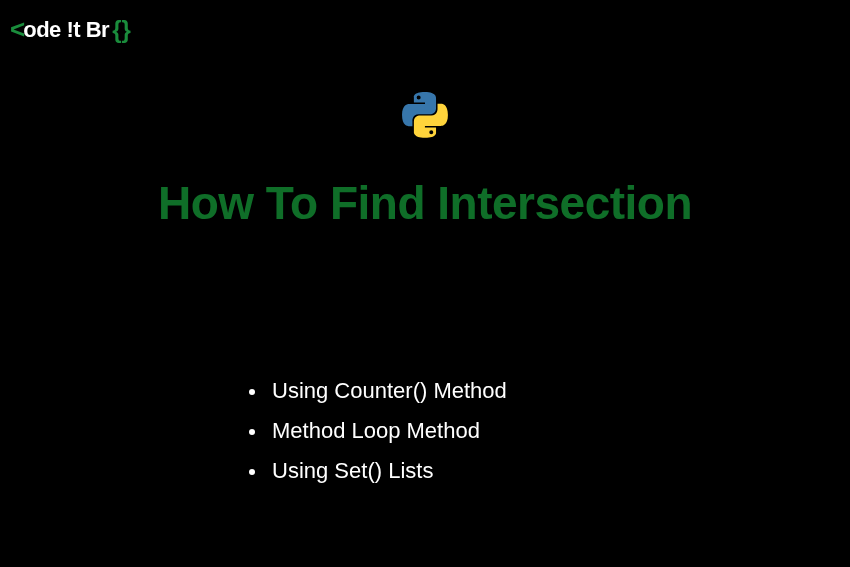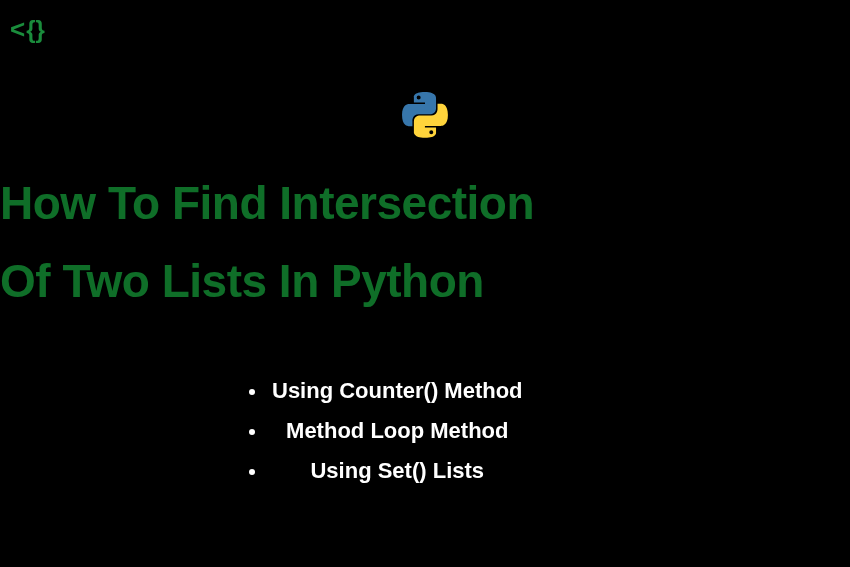--- a/index.html
+++ b/index.html
@@ -43,62 +43,61 @@
       position: absolute;
       top: 92px;
       left: 50%;
       transform: translateX(-50%);
     }
     .title {
       position: absolute;
       top: 164px;
       left: 0;
       width: 100%;
-      text-align: left;
+      text-align: center;
       color: #0f6e28;
       font-size: 46px;
       font-weight: 800;
       line-height: 1.7;
       letter-spacing: -0.5px;
     }
     .methods-list {
       position: absolute;
       top: 378px;
       left: 268px;
       list-style: disc;
       color: #ffffff;
     }
     .methods-list li {
       font-size: 22px;
-      font-weight: 700;
+      font-weight: 400;
       margin-bottom: 14px;
       padding-left: 4px;
-      text-align: center;
     }
     .methods-list li::marker {
       font-size: 20px;
     }
   </style>
 </head>
 <body>
 
 <div class="logo">
   <span class="logo-bracket-left">&lt;</span>
+  <span class="logo-text">ode !t Br</span>
   <span class="logo-braces">{}</span>
 </div>
 
 <div class="python-icon">
   <svg width="46" height="46" viewBox="0 0 256 255" xmlns="http://www.w3.org/2000/svg">
     <path d="M126.916.072c-64.832 0-60.784 28.115-60.784 28.115l.072 29.128h61.868v8.745H41.631S.145 61.355.145 126.77c0 65.417 36.21 63.097 36.21 63.097h21.61v-30.356s-1.165-36.21 35.632-36.21h61.362s34.475.557 34.475-33.319V33.97S194.67.072 126.916.072zM92.802 19.66a11.12 11.12 0 0 1 11.13 11.13 11.12 11.12 0 0 1-11.13 11.13 11.12 11.12 0 0 1-11.13-11.13 11.12 11.12 0 0 1 11.13-11.13z" fill="#3776AB"></path>
     <path d="M128.757 254.126c64.832 0 60.784-28.115 60.784-28.115l-.072-29.127H127.6v-8.745h86.441s41.486 4.705 41.486-60.712c0-65.416-36.21-63.096-36.21-63.096h-21.61v30.355s1.165 36.21-35.632 36.21h-61.362s-34.475-.557-34.475 33.32v56.013s-5.235 33.897 62.518 33.897zm34.114-19.586a11.12 11.12 0 0 1-11.13-11.13 11.12 11.12 0 0 1 11.13-11.131 11.12 11.12 0 0 1 11.13 11.13 11.12 11.12 0 0 1-11.13 11.13z" fill="#FFD43B"></path>
   </svg>
 </div>
 
 <div class="title">
   <div>How To Find Intersection</div>
-  <div>Of Two Lists In Python</div>
 </div>
 
 <ul class="methods-list">
   <li>Using Counter() Method</li>
   <li>Method Loop Method</li>
   <li>Using Set() Lists</li>
 </ul>
 
 </body></html>

